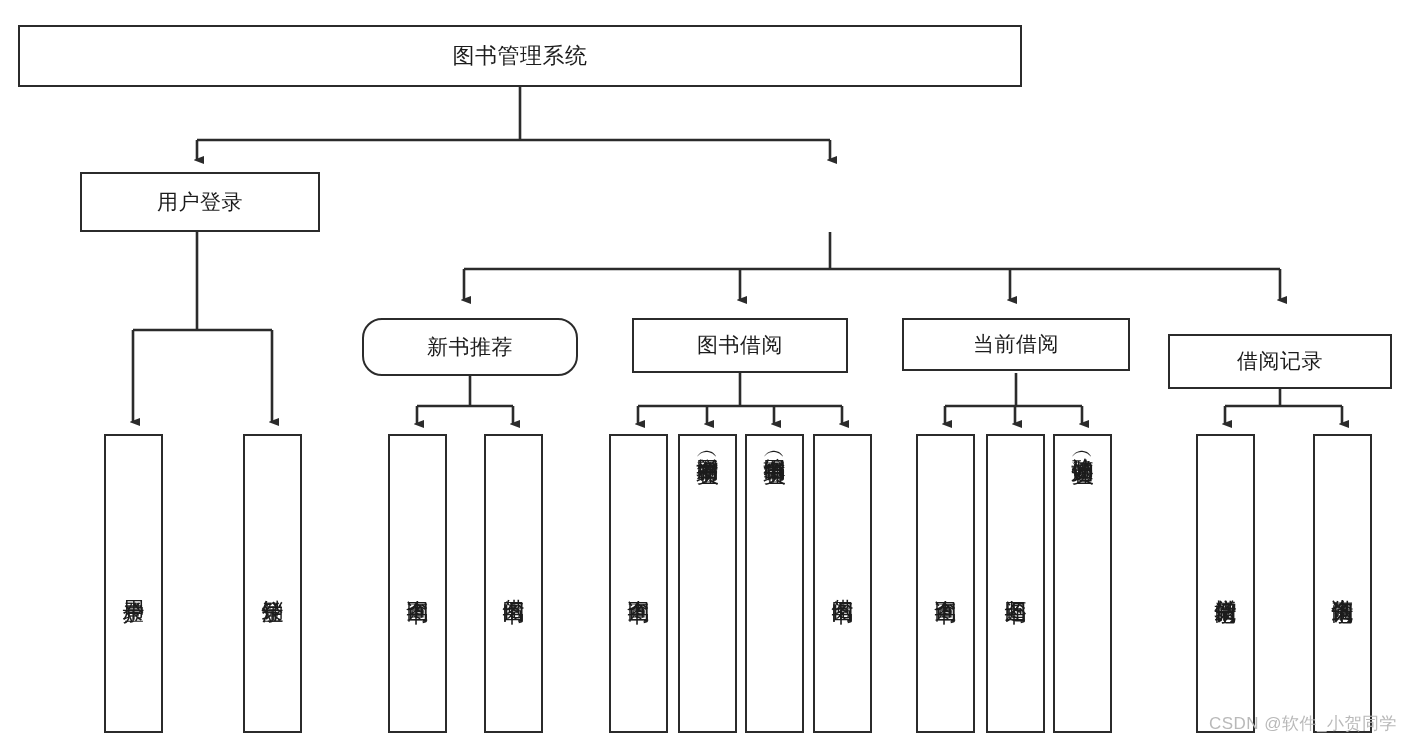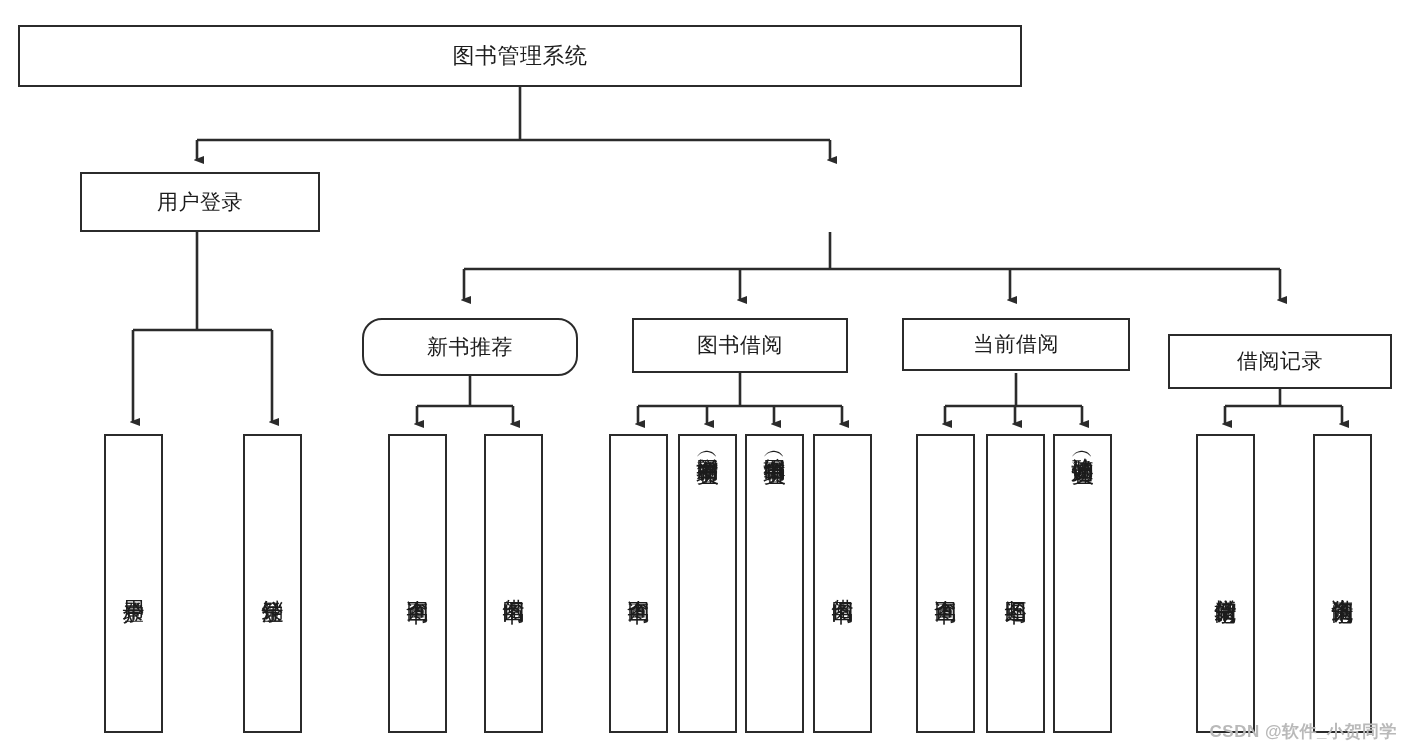--- a/index.html
+++ b/index.html
@@ -60,26 +60,25 @@
     max-height: 100%;
     text-align: center;
   }
   .node.leaf.tall .label {
     align-self: flex-start;
     margin-top: 2px;
   }
   .watermark {
     position: absolute;
     right: 8px;
-    bottom: 4px;
+    bottom: 12px;
     color: #b9b9b9;
     font-size: 17px;
     letter-spacing: 0.5px;
     white-space: nowrap;
-    font-weight: bold;
   }
 </style>
 </head>
 <body>
 
 <div id="canvas">
 
   <svg class="connectors" viewBox="0 0 1405 747">
     <defs>
       <marker id="arrow" markerWidth="10" markerHeight="10" refX="4" refY="7" orient="auto" markerUnits="userSpaceOnUse">

